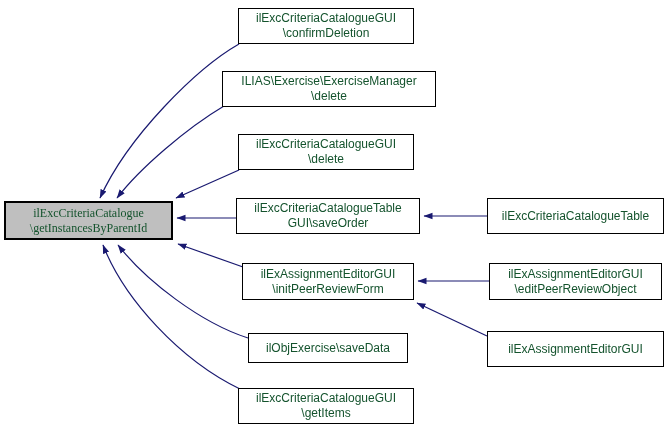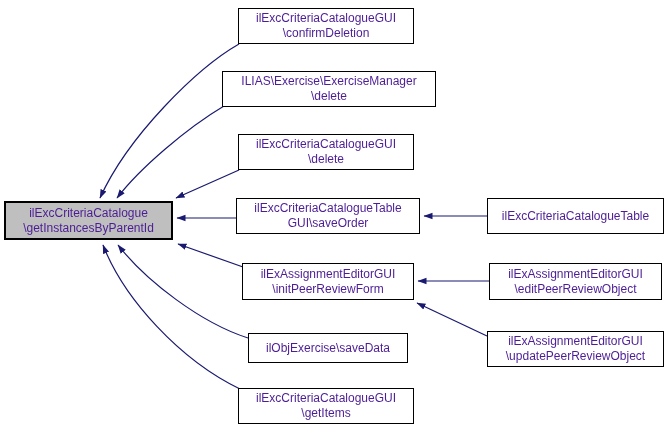--- a/index.html
+++ b/index.html
@@ -27,21 +27,21 @@
     box-sizing: border-box;
     background: #ffffff;
     border: 1px solid #000000;
     display: flex;
     flex-direction: column;
     justify-content: center;
     align-items: center;
     text-align: center;
     font-size: 12px;
     line-height: 15px;
-    color: #4c1d95;
+    color: #14532d;
     white-space: nowrap;
     cursor: pointer;
   }
   .node.highlight {
     background: #bfbfbf;
     border-width: 2px;
     cursor: default;
   }
   .node span {
     display: block;
@@ -65,21 +65,21 @@
       <path d="M236,218 L177,218" marker-end="url(#arrow)"></path>
       <path d="M243,267 L178,244" marker-end="url(#arrow)"></path>
       <path d="M248,338 C201,323 146,281 118,245" marker-end="url(#arrow)"></path>
       <path d="M240,389 C180,360 124,299 103,245" marker-end="url(#arrow)"></path>
       <path d="M487,216 L424,216" marker-end="url(#arrow)"></path>
       <path d="M489,281 L418,281" marker-end="url(#arrow)"></path>
       <path d="M487,336 L417,303" marker-end="url(#arrow)"></path>
     </g>
   </svg>
 
-  <div class="node highlight" style="left:4px; top:201px; width:169px; height:39px;">
+  <div class="node highlight" style="left:4px; top:201px; width:169px; height:39px;font-family:Liberation Serif, serif;">
     <span>ilExcCriteriaCatalogue</span>
     <span>\getInstancesByParentId</span>
   </div>
 
   <div class="node" style="left:238px; top:8px; width:176px; height:36px;">
     <span>ilExcCriteriaCatalogueGUI</span>
     <span>\confirmDeletion</span>
   </div>
 
   <div class="node" style="left:222px; top:71px; width:214px; height:36px;">
@@ -115,16 +115,15 @@
     <span>ilExcCriteriaCatalogueTable</span>
   </div>
 
   <div class="node" style="left:489px; top:263px; width:173px; height:37px;">
     <span>ilExAssignmentEditorGUI</span>
     <span>\editPeerReviewObject</span>
   </div>
 
   <div class="node" style="left:487px; top:331px; width:177px; height:36px;">
     <span>ilExAssignmentEditorGUI</span>
-    <span>\updatePeerReviewObject</span>
   </div>
 
 </div>
 
 </body></html>

